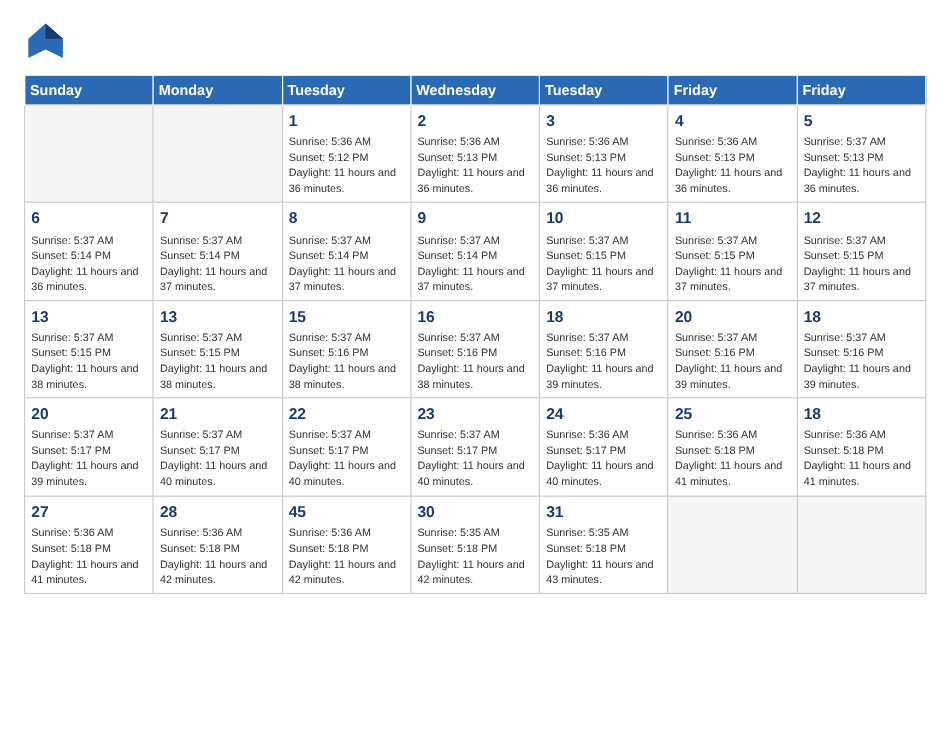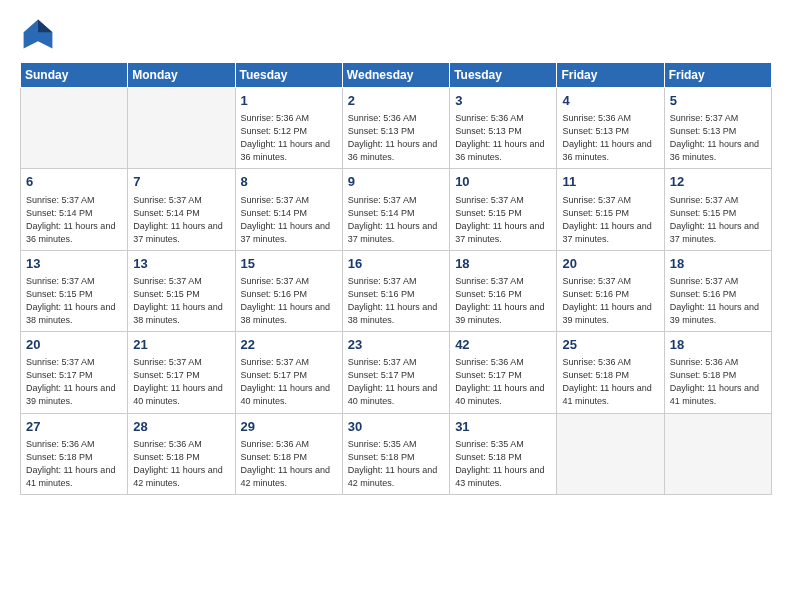--- a/index.html
+++ b/index.html
@@ -267,21 +267,21 @@
 Sunset: 5:17 PM
 Daylight: 11 hours and 40 minutes.</div>
           </td>
           <td>
             <span class="day-num">23</span>
             <div class="day-info" style="white-space: pre-line;">Sunrise: 5:37 AM
 Sunset: 5:17 PM
 Daylight: 11 hours and 40 minutes.</div>
           </td>
           <td>
-            <span class="day-num">42</span>
+            <span class="day-num">24</span>
             <div class="day-info" style="white-space: pre-line;">Sunrise: 5:36 AM
 Sunset: 5:17 PM
 Daylight: 11 hours and 40 minutes.</div>
           </td>
           <td>
             <span class="day-num">25</span>
             <div class="day-info" style="white-space: pre-line;">Sunrise: 5:36 AM
 Sunset: 5:18 PM
 Daylight: 11 hours and 41 minutes.</div>
           </td>
@@ -299,21 +299,21 @@
 Sunset: 5:18 PM
 Daylight: 11 hours and 41 minutes.</div>
           </td>
           <td>
             <span class="day-num">28</span>
             <div class="day-info" style="white-space: pre-line;">Sunrise: 5:36 AM
 Sunset: 5:18 PM
 Daylight: 11 hours and 42 minutes.</div>
           </td>
           <td>
-            <span class="day-num">29</span>
+            <span class="day-num">45</span>
             <div class="day-info" style="white-space: pre-line;">Sunrise: 5:36 AM
 Sunset: 5:18 PM
 Daylight: 11 hours and 42 minutes.</div>
           </td>
           <td>
             <span class="day-num">30</span>
             <div class="day-info" style="white-space: pre-line;">Sunrise: 5:35 AM
 Sunset: 5:18 PM
 Daylight: 11 hours and 42 minutes.</div>
           </td>

